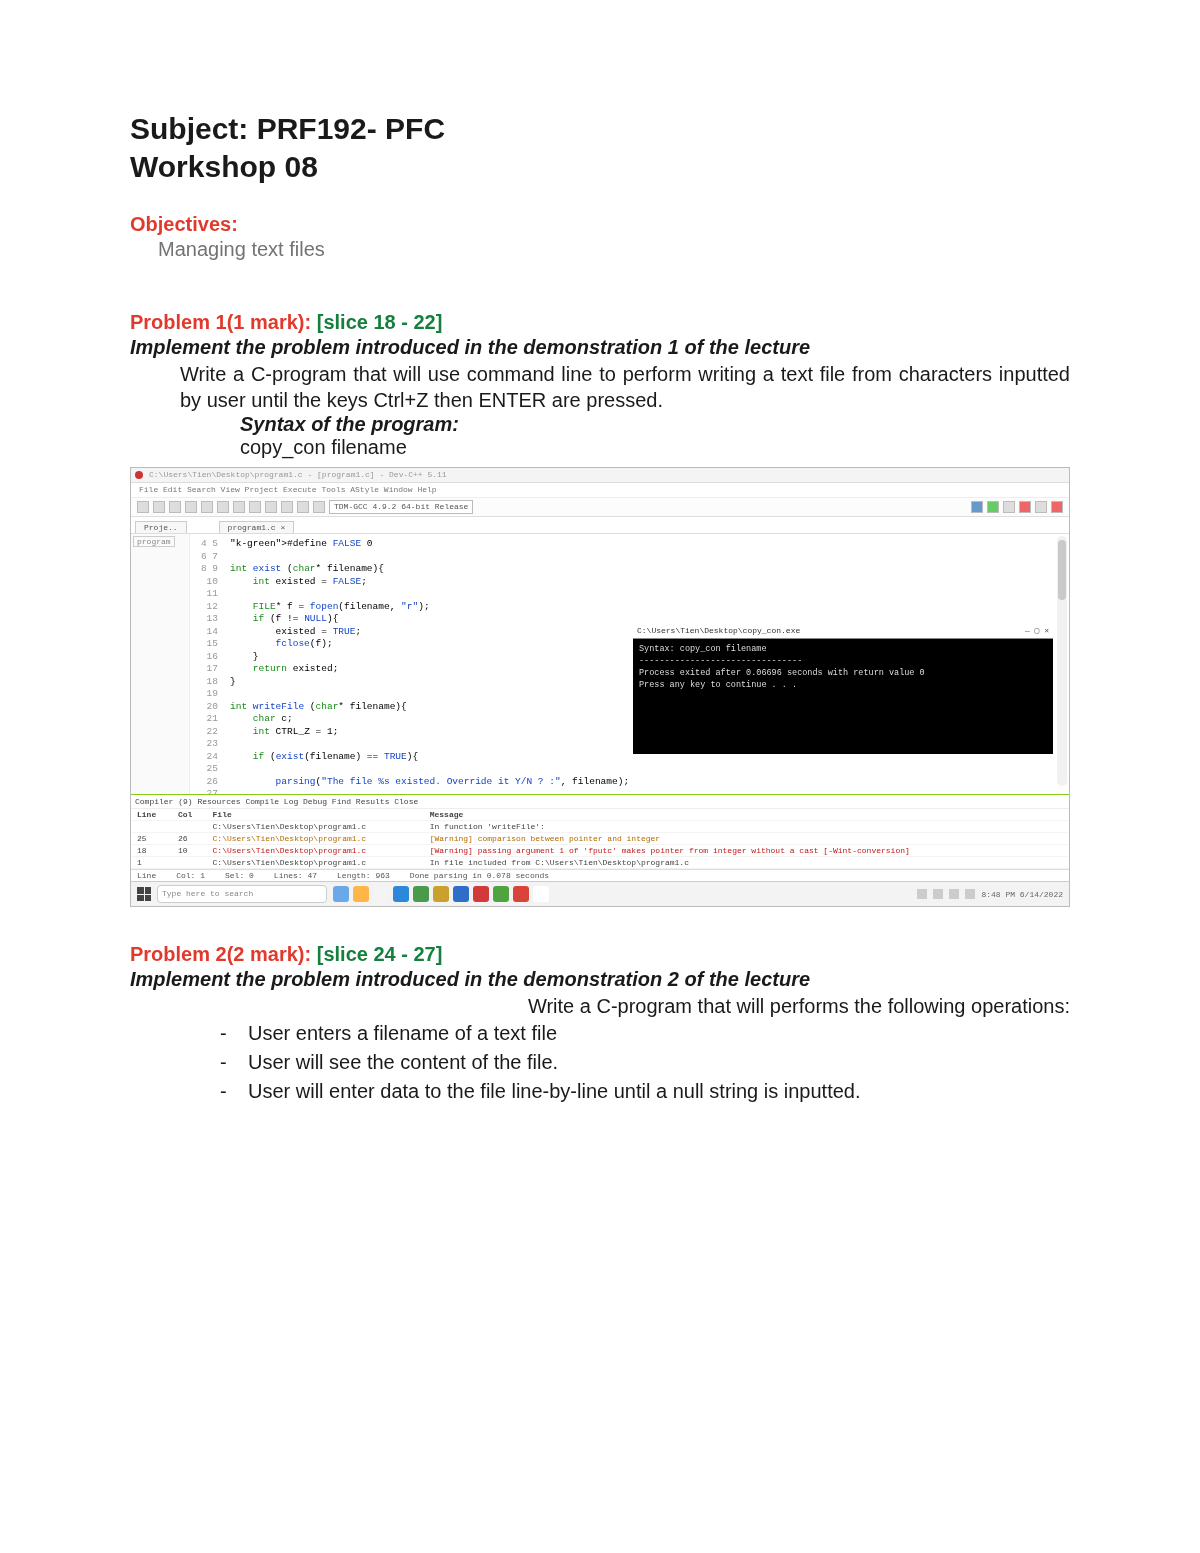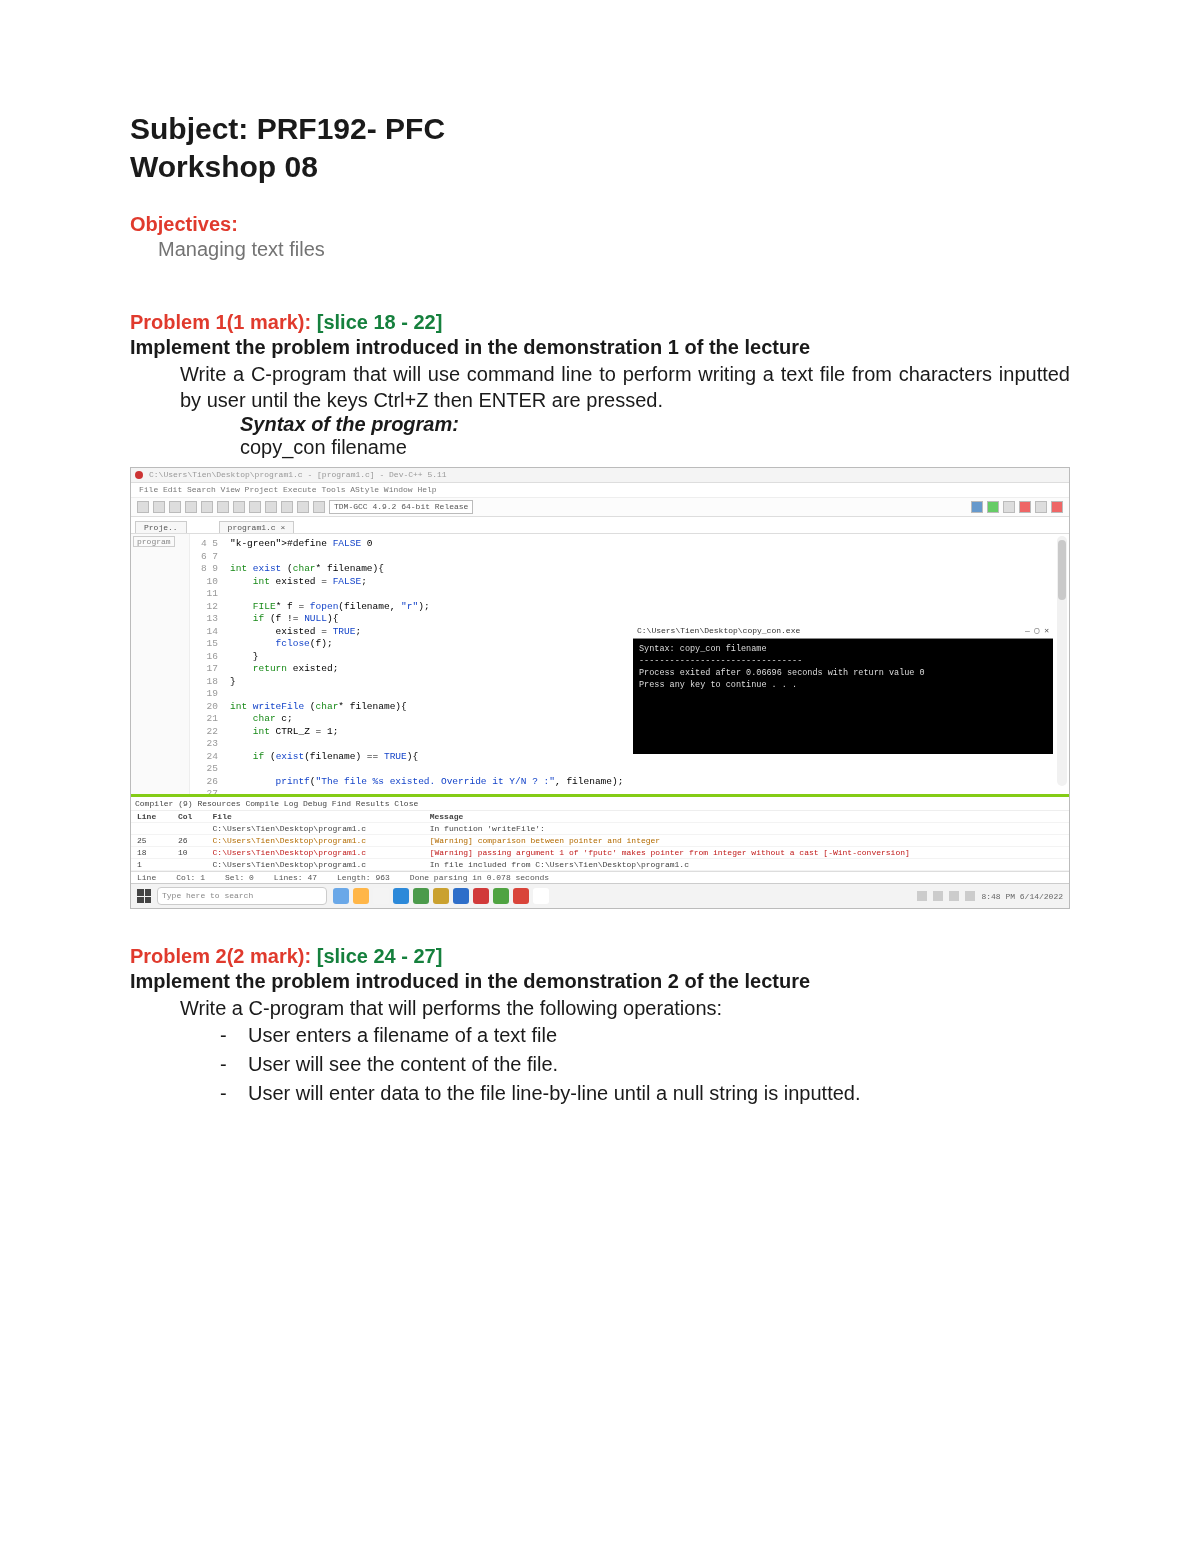--- a/index.html
+++ b/index.html
@@ -35,20 +35,21 @@
     margin-bottom: 50px;
   }
   .problem-head {
     font-size: 20px;
     margin-bottom: 2px;
   }
   .red-b { color: #e03a2d; font-weight: 700; }
   .green-b { color: #15803d; font-weight: 700; }
   .implement {
     font-size: 20px;
+    font-style: italic;
     font-weight: 700;
     margin-bottom: 2px;
   }
   .body-text {
     font-size: 20px;
     margin-left: 50px;
     line-height: 1.3;
     text-align: justify;
   }
   .syntax-head {
@@ -144,21 +145,21 @@
   
   .console{
     position:absolute;right:16px;top:90px;width:420px;height:130px;background:#000;color:#ddd;font-size:8.5px;line-height:12px;padding:4px 6px;box-sizing:border-box;
   }
   .console .ctitle{background:#fff;color:#333;margin:-4px -6px 4px -6px;padding:1px 4px;border-bottom:1px solid #888;font-size:8px;display:flex;justify-content:space-between}
   .console .ctitle .wbtn{color:#555}
   .ide-scroll{position:absolute;right:2px;top:2px;width:10px;height:250px;background:#f1f1f1;border-radius:5px}
   .ide-scroll .thumb{position:absolute;top:4px;left:1px;width:8px;height:60px;background:#c9c9c9;border-radius:4px}
   
   .ide-bottom{
-    border-top:3px solid #84cc16;font-size:8px;
+    border-top:1px solid #84cc16;font-size:8px;
   }
   .ide-bottom .btabs{
     padding:2px 4px;color:#444;border-bottom:1px solid #eee;
   }
   .ide-bottom table{width:100%;border-collapse:collapse;font-size:8px}
   .ide-bottom th,.ide-bottom td{padding:1px 6px;text-align:left;border-bottom:1px solid #f3f3f3;color:#444}
   .ide-bottom .warn{color:#b36b00}
   .ide-bottom .warn2{color:#c01818}
   .ide-status{
     border-top:1px solid #ddd;font-size:8px;color:#555;padding:1px 6px;display:flex;gap:20px;
@@ -269,21 +270,21 @@
     }
     <span class="k-type">return</span> existed;
 }
 
 <span class="k-type">int</span> <span class="k-blue">writeFile</span> (<span class="k-type">char</span>* filename){
     <span class="k-type">char</span> c;
     <span class="k-type">int</span> CTRL_Z = 1;
 
     <span class="k-type">if</span> (<span class="k-blue">exist</span>(filename) == <span class="k-blue">TRUE</span>){
 
-        <span class="k-blue">printf</span>(<span class="k-str">"The file %s existed. Override it Y/N ? :"</span>, filename);
+        <span class="k-blue">parsing</span>(<span class="k-str">"The file %s existed. Override it Y/N ? :"</span>, filename);
 
          ((()) == ){
              ;
         }
 </div>
         <div class="console">
           <div class="ctitle">
             <span>C:\Users\Tien\Desktop\copy_con.exe</span>
             <span class="wbtn">—  ▢  ✕</span>
           </div>
@@ -371,21 +372,21 @@
         <span>8:48 PM  6/14/2022</span>
       </div>
     </div>
   </div>
 
   <div class="p2-block">
     <div class="problem-head">
       <span class="red-b">Problem 2(2 mark): </span><span class="green-b">[slice 24 - 27]</span>
     </div>
     <div class="implement">Implement the problem introduced in the demonstration 2 of the lecture</div>
-    <div class="body-text" style="text-align:left">Write a C-program that will performs the following operations:</div>
+    <div class="body-text" style="text-align:right">Write a C-program that will performs the following operations:</div>
     <div class="ul-list" id="p2-list">
         <div><span class="dash">-</span>User enters a filename of a text file</div>
         <div><span class="dash">-</span>User will see the content of the file.</div>
         <div><span class="dash">-</span>User will enter data to the file line-by-line until a null string is inputted.</div>
       </div>
   </div>
 
 </div>
 
 </body></html>

